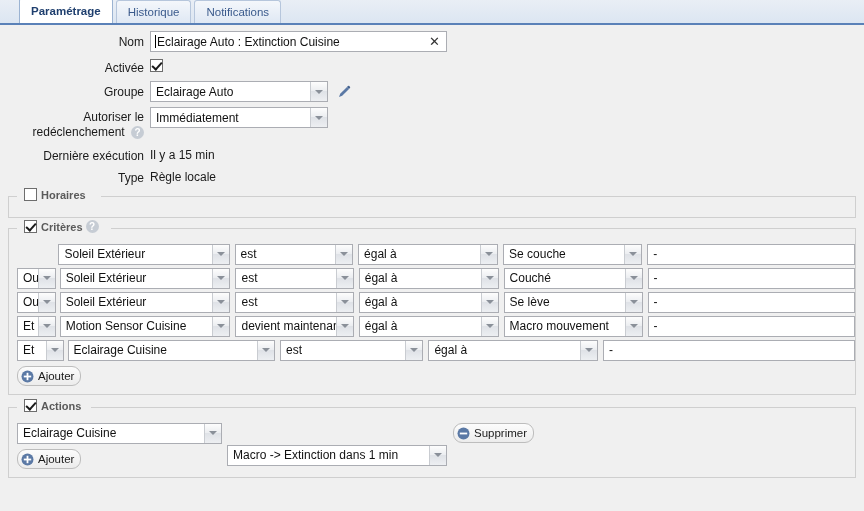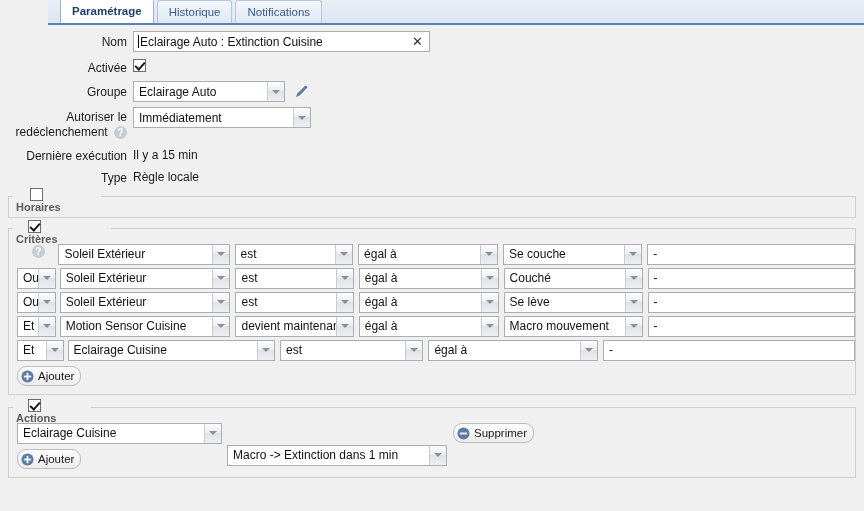--- a/index.html
+++ b/index.html
@@ -14,22 +14,21 @@
   }
 
   
   .tabbar {
     position: relative;
     height: 25px;
     background: linear-gradient(to bottom,#e9eef5 0%, #dce6f2 100%);
     border-bottom: 2px solid #5a81b8;
     display: flex;
     align-items: flex-end;
-    padding-left: 12px;
-    margin-left: 48px;
+    padding-left: 19px;
   }
   .tab {
     height: 23px;
     line-height: 22px;
     padding: 0 11px;
     margin-right: 3px;
     font-size: 11.5px;
     color: #3a5a8c;
     background: linear-gradient(to bottom,#f4f7fb 0%, #dfe8f4 100%);
     border: 1px solid #b6c6dc;
@@ -48,21 +47,21 @@
   }
 
   
   .formarea { padding: 6px 0 0 0; }
   .frow {
     display: flex;
     align-items: flex-start;
     margin-bottom: 5px;
   }
   .flabel {
-    width: 133px;
+    width: 150px;
     text-align: right;
     padding-right: 6px;
     font-size: 12px;
     color: #1a1a1a;
     line-height: 16px;
     padding-top: 3px;
   }
   .flabel.two-line { line-height: 15px; }
   .fctl { display: flex; align-items: center; }
   .fstatic { padding-top: 3px; font-size: 12px; }
@@ -168,29 +167,28 @@
     border: 1px solid #cfcfcf;
     border-top: none;
     padding: 0 0 8px 0;
   }
   .fs .topline-l {
     position: absolute; top: 0; left: 0; width: 8px;
     border-top: 1px solid #cfcfcf;
   }
   .fs .legend {
     position: absolute;
-    top: -8px; left: 4px;
+    top: -8px; left: 12px;
     background: #f0f0f0;
     padding: 0 5px 0 3px;
     font-size: 11px;
     font-weight: bold;
     color: #5a5a5a;
     display: flex; align-items: center;
     white-space: nowrap;
-    flex-direction: column;
   }
   .fs .legend .cbox { margin-right: 4px; }
   .fs .topline-r {
     position: absolute; top: 0; right: 0;
     border-top: 1px solid #cfcfcf;
   }
   .fs-body { padding-top: 14px; }
 
   .fs.horaires { height: 22px; padding: 0; }
   .fs.horaires .fs-body { padding: 0; }
@@ -266,21 +264,21 @@
   <div class="frow">
     <div class="flabel">Activée</div>
     <div class="fctl" style="padding-top:2px">
       <span class="cbox checked"></span>
     </div>
   </div>
 
   <div class="frow">
     <div class="flabel">Groupe</div>
     <div class="fctl">
-      <div class="sel" style="width:152px">
+      <div class="sel" style="width:178px">
         <span class="seltext">Eclairage Auto</span>
         <span class="arrow"></span>
       </div>
       <span class="pencil">
         <svg width="16" height="16" viewBox="0 0 16 16">
           <path d="M3 13l1.2-3.2L11 3l2 2-6.8 6.8L3 13z" fill="#5b79a5"></path>
           <path d="M11 3l2 2 .9-.9a1 1 0 0 0 0-1.4l-.6-.6a1 1 0 0 0-1.4 0L11 3z" fill="#44628f"></path>
         </svg>
       </span>
     </div>

